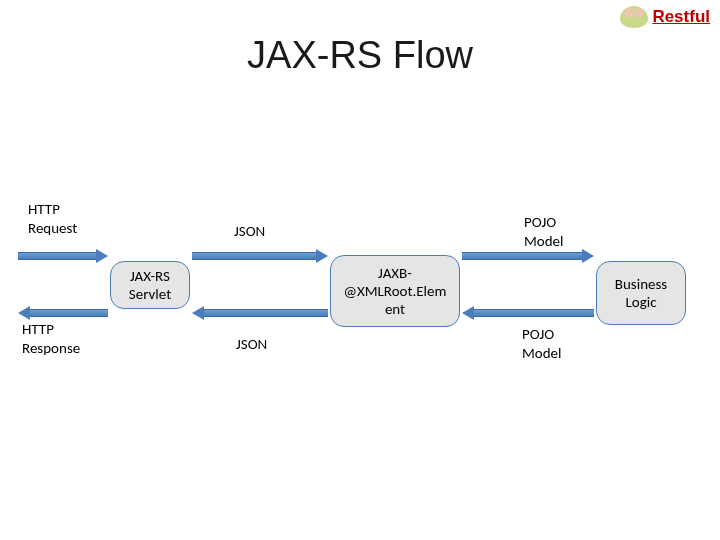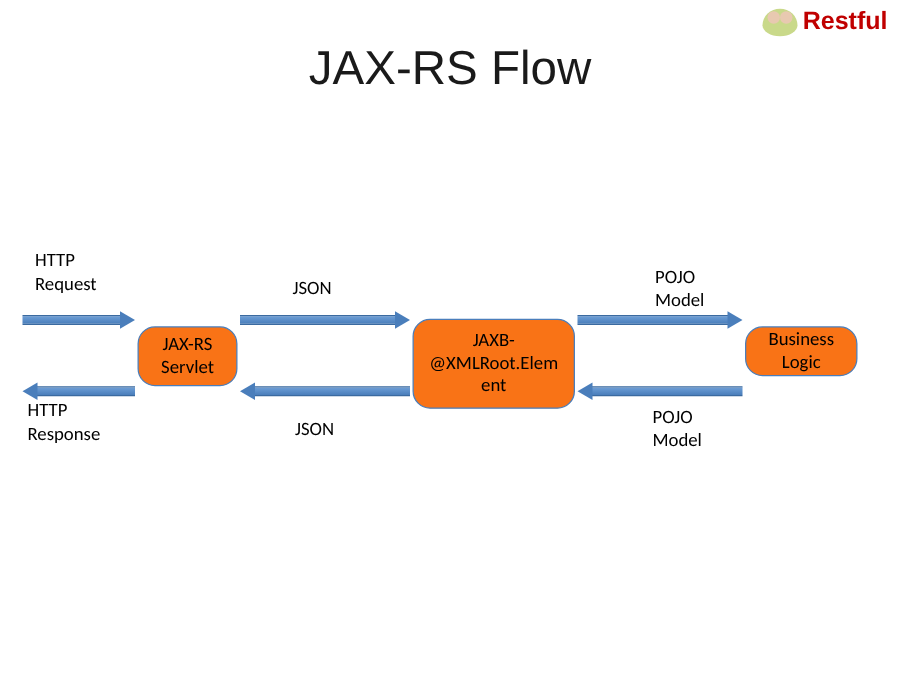--- a/index.html
+++ b/index.html
@@ -39,21 +39,22 @@
     position: absolute;
     width: 10px; height: 10px;
     background: #e8c9b0;
     border-radius: 50%;
     top: 2px; right: 4px;
   }
   .badge-text {
     color: #c00000;
     font-weight: bold;
     font-family: "Comic Sans MS", cursive, sans-serif;
-    font-size: 20px;
+    font-size: 17px;
+    text-decoration: underline;
   }
   .title {
     position: absolute;
     top: 34px;
     left: 0;
     width: 100%;
     text-align: center;
     font-size: 38px;
     font-weight: 400;
     color: #1a1a1a;
@@ -61,21 +62,21 @@
   }
   .label {
     position: absolute;
     font-size: 15px;
     font-family: "Calibri", sans-serif;
     color: #000;
     line-height: 1.25;
   }
   .node {
     position: absolute;
-    background: #f97316;
+    background: #e5e5e5;
     border: 1.5px solid #4a7ebb;
     border-radius: 14px;
     display: flex;
     align-items: center;
     justify-content: center;
     text-align: center;
     font-size: 15px;
     font-family: "Calibri", sans-serif;
     color: #000;
     padding: 4px 8px;
@@ -145,21 +146,21 @@
 <div class="label" style="top:213px; left:524px; white-space:pre;">POJO
 Model</div>
 <div class="label" style="top:325px; left:522px; white-space:pre;">POJO
 Model</div>
 
 <div class="node" style="top:261px; left:110px; width:80px; height:48px; white-space:pre;">JAX-RS
 Servlet</div>
 <div class="node" style="top:255px; left:330px; width:130px; height:72px; white-space:pre;">JAXB-
 @XMLRoot.Elem
 ent</div>
-<div class="node" style="top:261px; left:596px; width:90px; height:40px; white-space:pre;">Business
+<div class="node" style="top:261px; left:596px; width:90px; height:64px; white-space:pre;">Business
 Logic</div>
 
 <div class="arrow arrow-right" style="top:249px; left:18px; width:90px;">
     <div class="shaft"></div>
     <div class="head"></div>
   </div>
 <div class="arrow arrow-right" style="top:249px; left:192px; width:136px;">
     <div class="shaft"></div>
     <div class="head"></div>
   </div>

